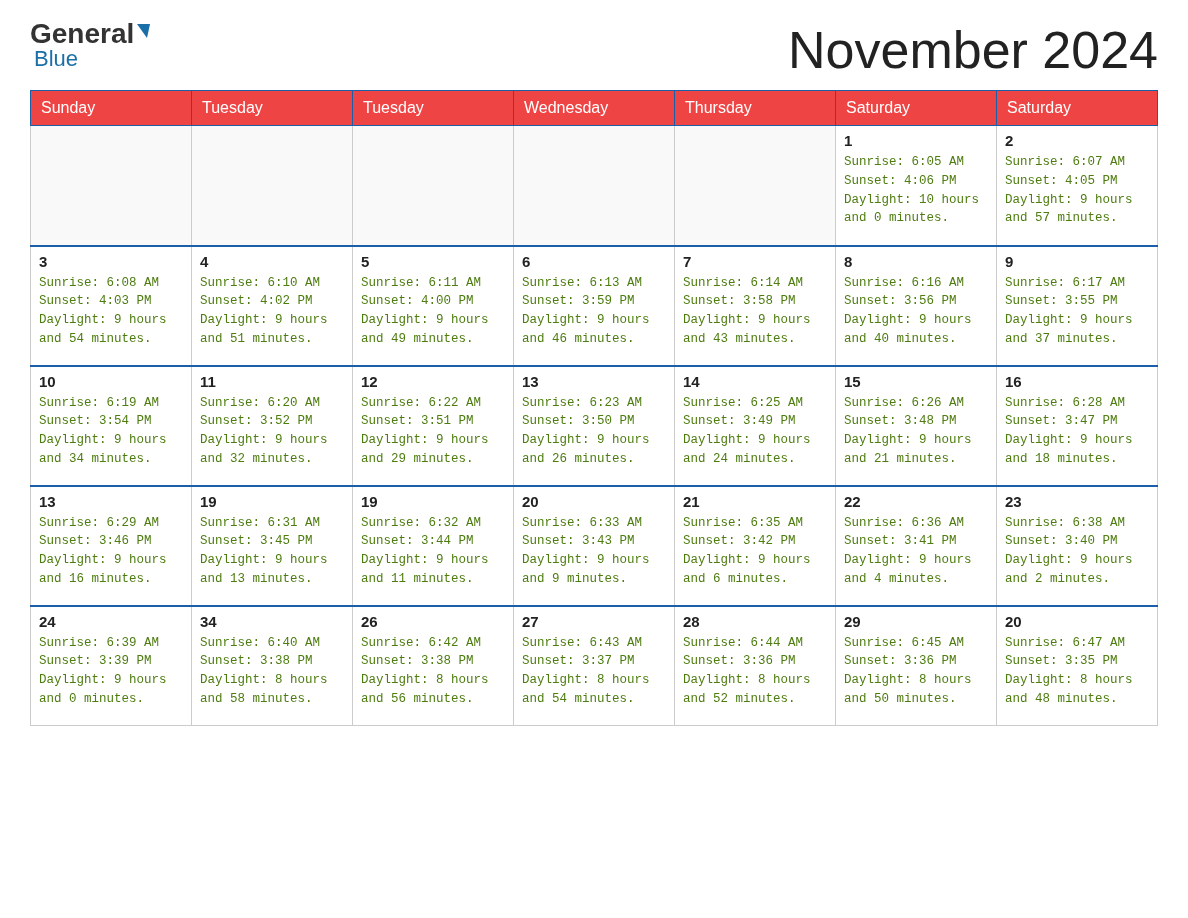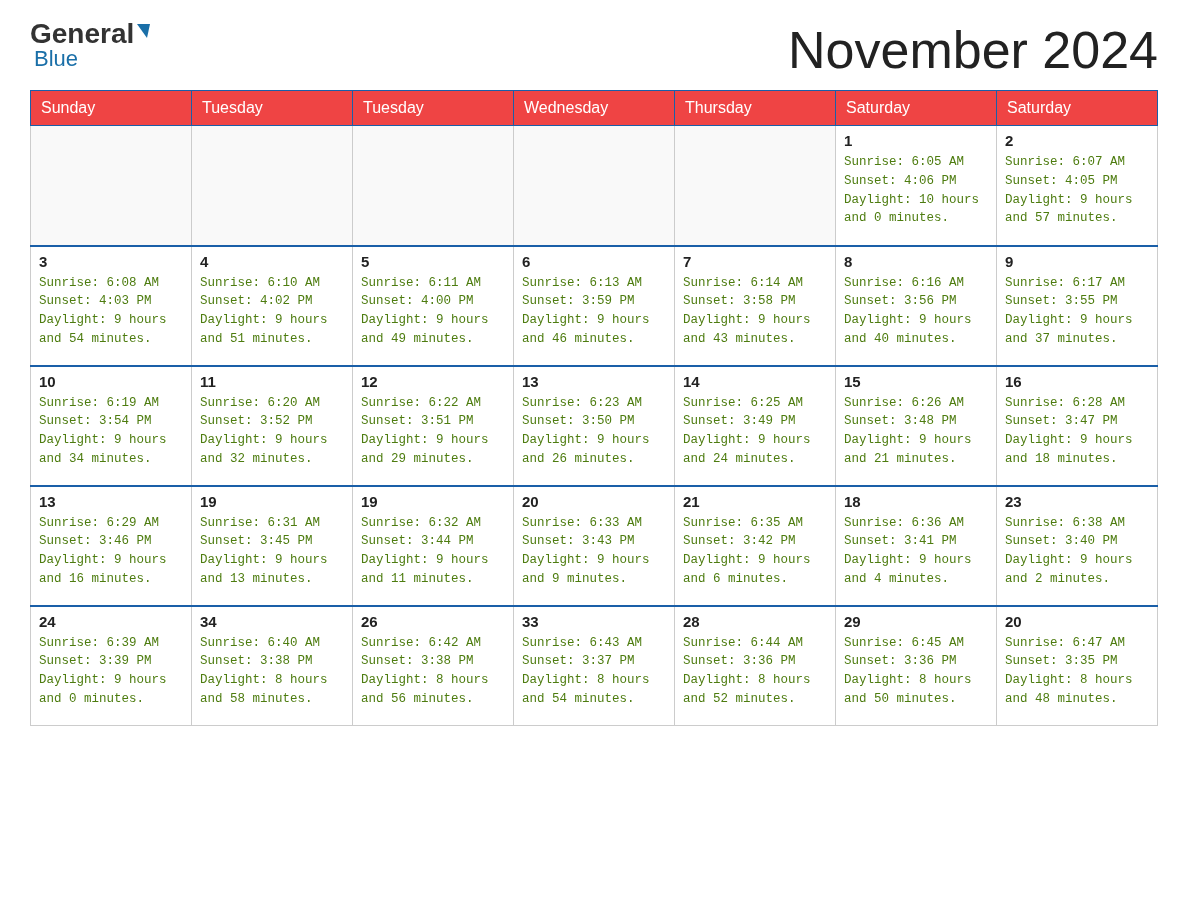--- a/index.html
+++ b/index.html
@@ -209,21 +209,21 @@
         </td>
         <td>
           <span class="day-number">20</span>
           <div class="day-info">Sunrise: 6:33 AM<br>Sunset: 3:43 PM<br>Daylight: 9 hours and 9 minutes.</div>
         </td>
         <td>
           <span class="day-number">21</span>
           <div class="day-info">Sunrise: 6:35 AM<br>Sunset: 3:42 PM<br>Daylight: 9 hours and 6 minutes.</div>
         </td>
         <td>
-          <span class="day-number">18</span>
+          <span class="day-number">22</span>
           <div class="day-info">Sunrise: 6:36 AM<br>Sunset: 3:41 PM<br>Daylight: 9 hours and 4 minutes.</div>
         </td>
         <td>
           <span class="day-number">23</span>
           <div class="day-info">Sunrise: 6:38 AM<br>Sunset: 3:40 PM<br>Daylight: 9 hours and 2 minutes.</div>
         </td>
       </tr>
       <tr class="row-separator">
         <td>
           <span class="day-number">24</span>
@@ -231,21 +231,21 @@
         </td>
         <td>
           <span class="day-number">34</span>
           <div class="day-info">Sunrise: 6:40 AM<br>Sunset: 3:38 PM<br>Daylight: 8 hours and 58 minutes.</div>
         </td>
         <td>
           <span class="day-number">26</span>
           <div class="day-info">Sunrise: 6:42 AM<br>Sunset: 3:38 PM<br>Daylight: 8 hours and 56 minutes.</div>
         </td>
         <td>
-          <span class="day-number">33</span>
+          <span class="day-number">27</span>
           <div class="day-info">Sunrise: 6:43 AM<br>Sunset: 3:37 PM<br>Daylight: 8 hours and 54 minutes.</div>
         </td>
         <td>
           <span class="day-number">28</span>
           <div class="day-info">Sunrise: 6:44 AM<br>Sunset: 3:36 PM<br>Daylight: 8 hours and 52 minutes.</div>
         </td>
         <td>
           <span class="day-number">29</span>
           <div class="day-info">Sunrise: 6:45 AM<br>Sunset: 3:36 PM<br>Daylight: 8 hours and 50 minutes.</div>
         </td>

